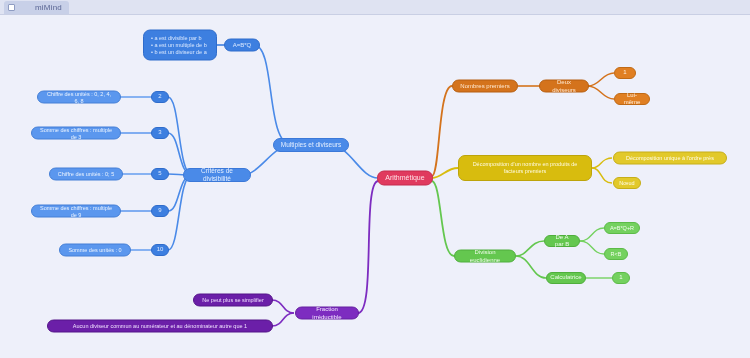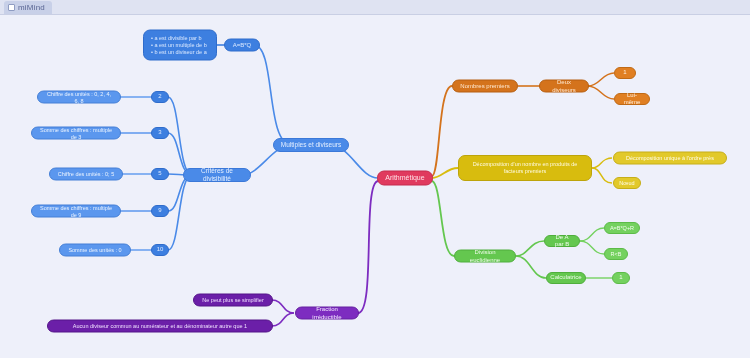--- a/index.html
+++ b/index.html
@@ -22,21 +22,21 @@
     background: #dfe3f2;
     border-bottom: 1px solid #c9cfe4;
     box-sizing: border-box;
   }
   #app-tab {
     position: absolute;
     left: 4px; top: 1px;
     height: 13px;
     display: flex;
     align-items: center;
-    gap: 3px;
+    gap: 20px;
     padding: 0 7px 0 4px;
     background: #c8d0e8;
     border-radius: 3px 3px 0 0;
     box-sizing: border-box;
   }
   #app-tab .tab-glyph {
     width: 7px; height: 7px;
     background: #ffffff;
     border: 1px solid #8f9cc2;
     border-radius: 1px;

